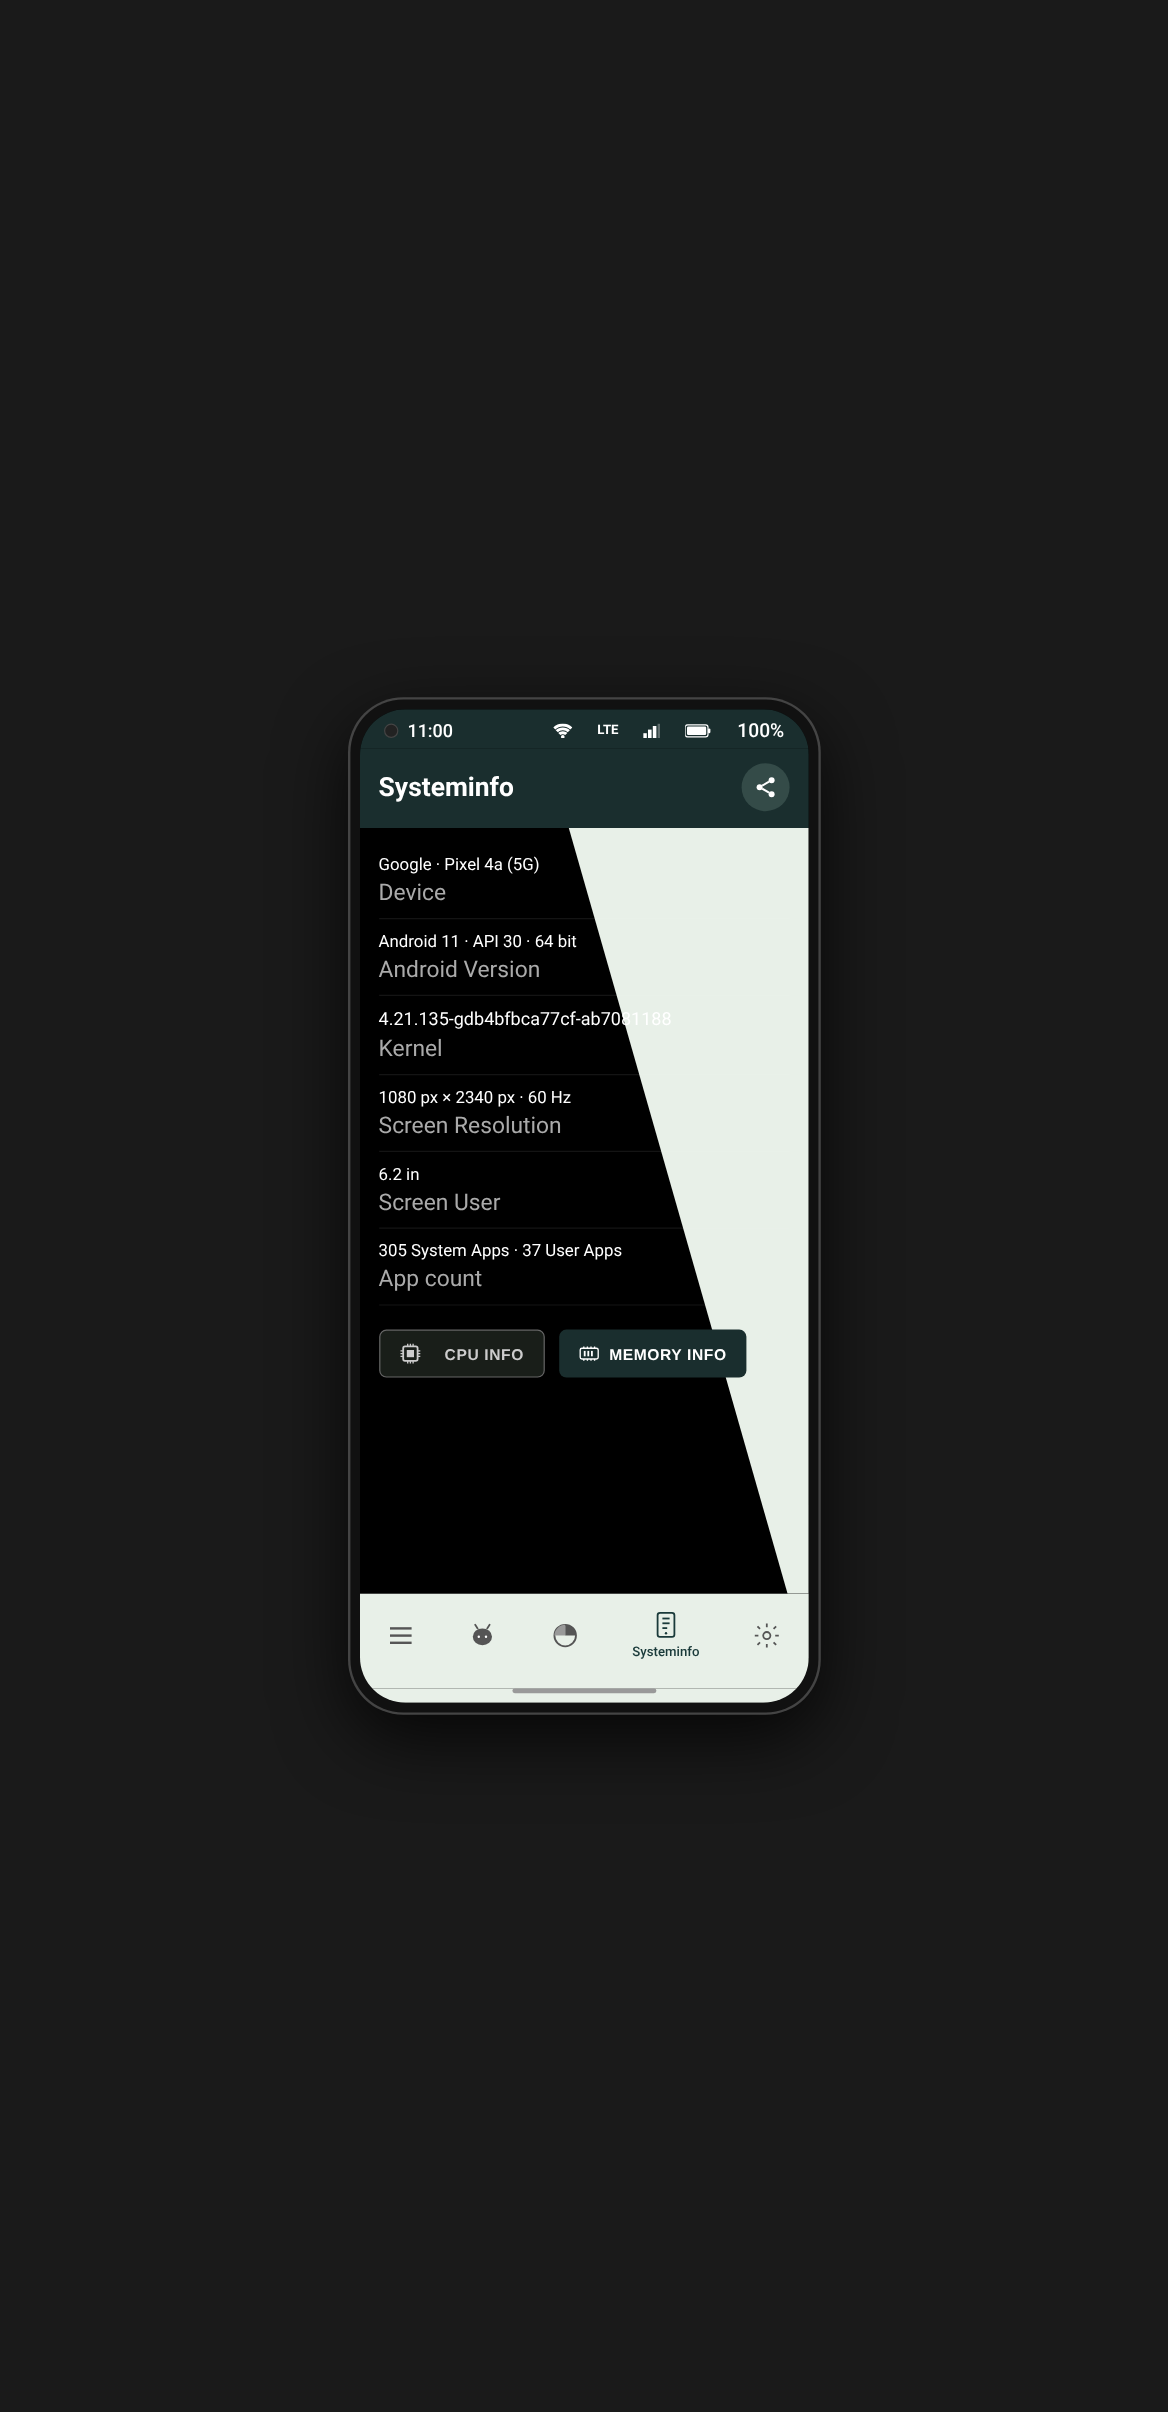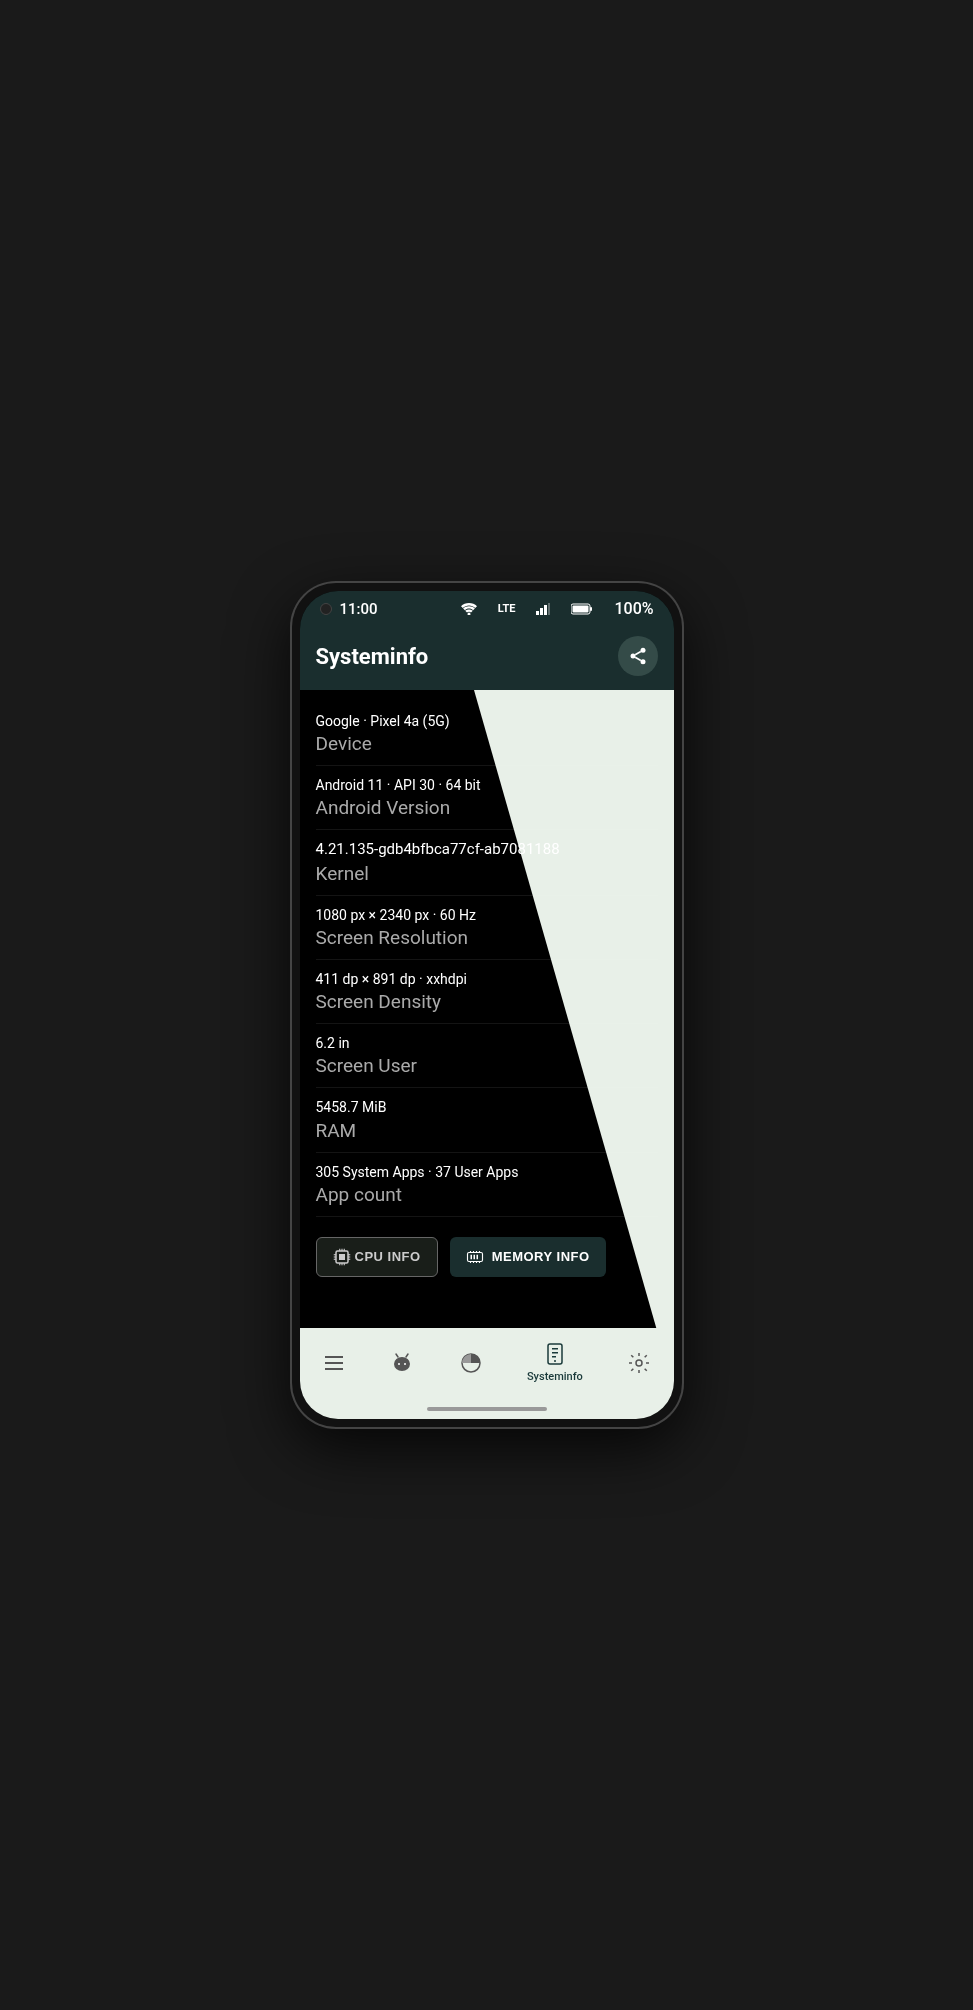--- a/index.html
+++ b/index.html
@@ -156,21 +156,21 @@
       position: relative;
       z-index: 2;
       display: flex;
       gap: 12px;
       padding: 20px 16px 16px 16px;
     }
 
     .btn-cpu {
       display: flex;
       align-items: center;
-      gap: 4px;
+      gap: 20px;
       padding: 10px 16px;
       border: 1.5px solid #666;
       border-radius: 6px;
       background: rgba(50,60,50,0.5);
       color: #ccc;
       font-size: 13px;
       font-weight: 600;
       letter-spacing: 0.5px;
       cursor: pointer;
     }
@@ -299,34 +299,26 @@
         <div class="info-item">
           <div class="info-value" style="font-size:15px;">4.21.135-gdb4bfbca77cf-ab7081188</div>
           <div class="info-label">Kernel</div>
         </div>
 
         <div class="info-item">
           <div class="info-value">1080 px × 2340 px · 60 Hz</div>
           <div class="info-label">Screen Resolution</div>
         </div>
 
-        <div class="info-item">
-          <div class="info-value">411 dp × 891 dp · xxhdpi</div>
-          <div class="info-label">Screen Density</div>
-        </div>
 
         <div class="info-item">
           <div class="info-value">6.2 in</div>
           <div class="info-label">Screen User</div>
         </div>
 
-        <div class="info-item">
-          <div class="info-value">5458.7 MiB</div>
-          <div class="info-label">RAM</div>
-        </div>
 
         <div class="info-item">
           <div class="info-value">305 System Apps · 37 User Apps</div>
           <div class="info-label">App count</div>
         </div>
 
       </div>
 
       <div class="buttons-row">
         <button class="btn-cpu">

